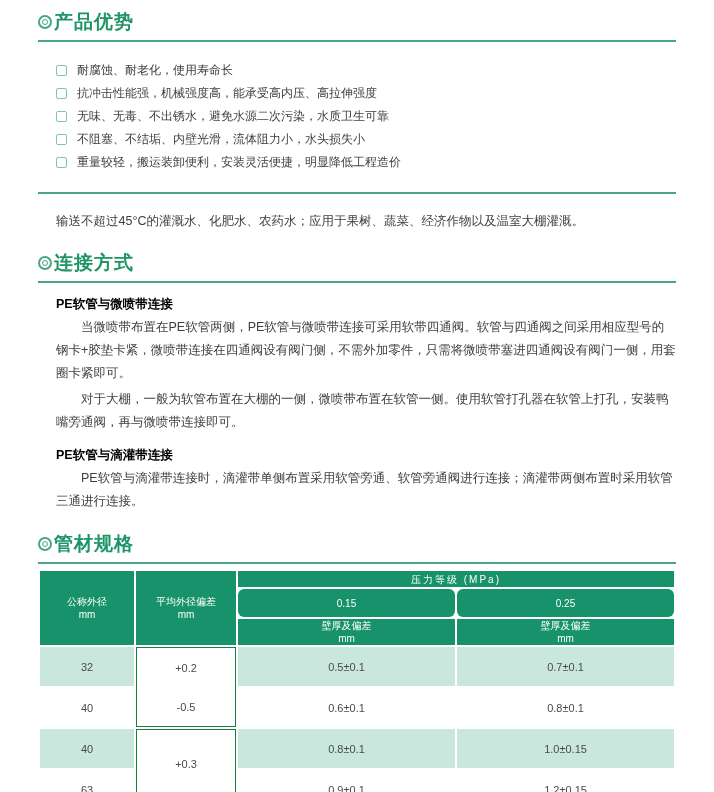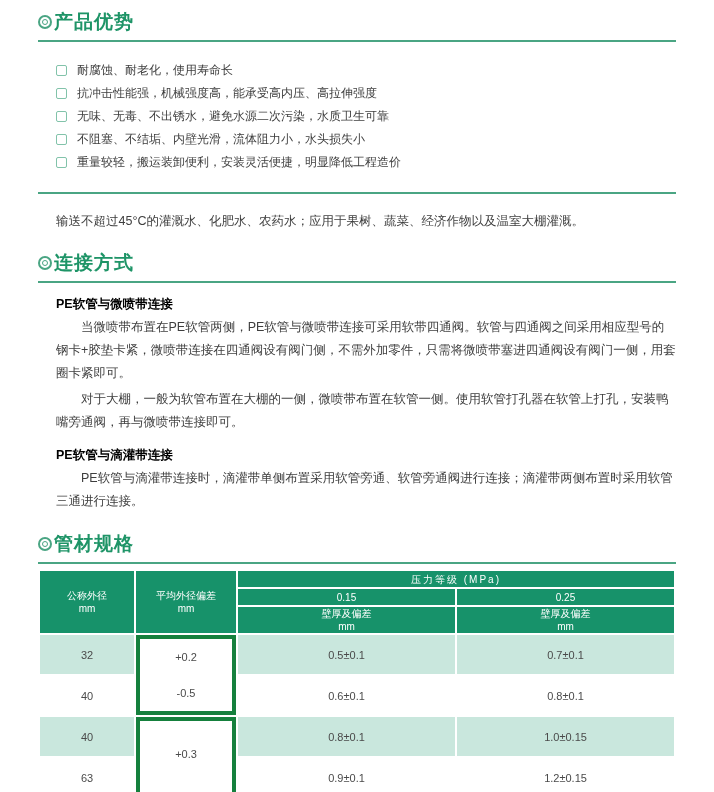--- a/index.html
+++ b/index.html
@@ -59,31 +59,31 @@
     width: 638px; margin-top: 5px;
     border-collapse: separate; border-spacing: 2px;
     border-bottom: 4px solid var(--table-header-green);
   }
   table.specs th {
     background: var(--table-header-green); color: #fff;
     font-weight: normal; font-size: 10px; line-height: 13px;
     text-align: center; padding: 0;
   }
   table.specs th.pressure { height: 16px; letter-spacing: 2px; }
-  table.specs th.level { height: 16px; letter-spacing: 0; }
+  table.specs th.level { height: 28px; letter-spacing: 0; border-radius: 6px; }
   table.specs th.wall { height: 14px; }
   table.specs td {
     text-align: center; font-size: 11px; color: #4a4a4a;
     height: 39px; padding: 0;
   }
   tr.mint td { background: var(--row-mint); }
   tr.plain td { background: #ffffff; }
   td.dev {
     background: #ffffff !important;
-    border: 4px solid #15803d;
+    border: 1px solid #15803d;
     vertical-align: middle;
   }
   .dev-inner {
     display: flex; flex-direction: column; justify-content: space-around;
     height: 100%; min-height: 44px;
   }
   td.dev.span3 .dev-inner { padding: 9px 0; min-height: 70px; }
   .col-od { width: 94px; }
   .col-dev { width: 100px; }
   .col-w { width: 217px; }

